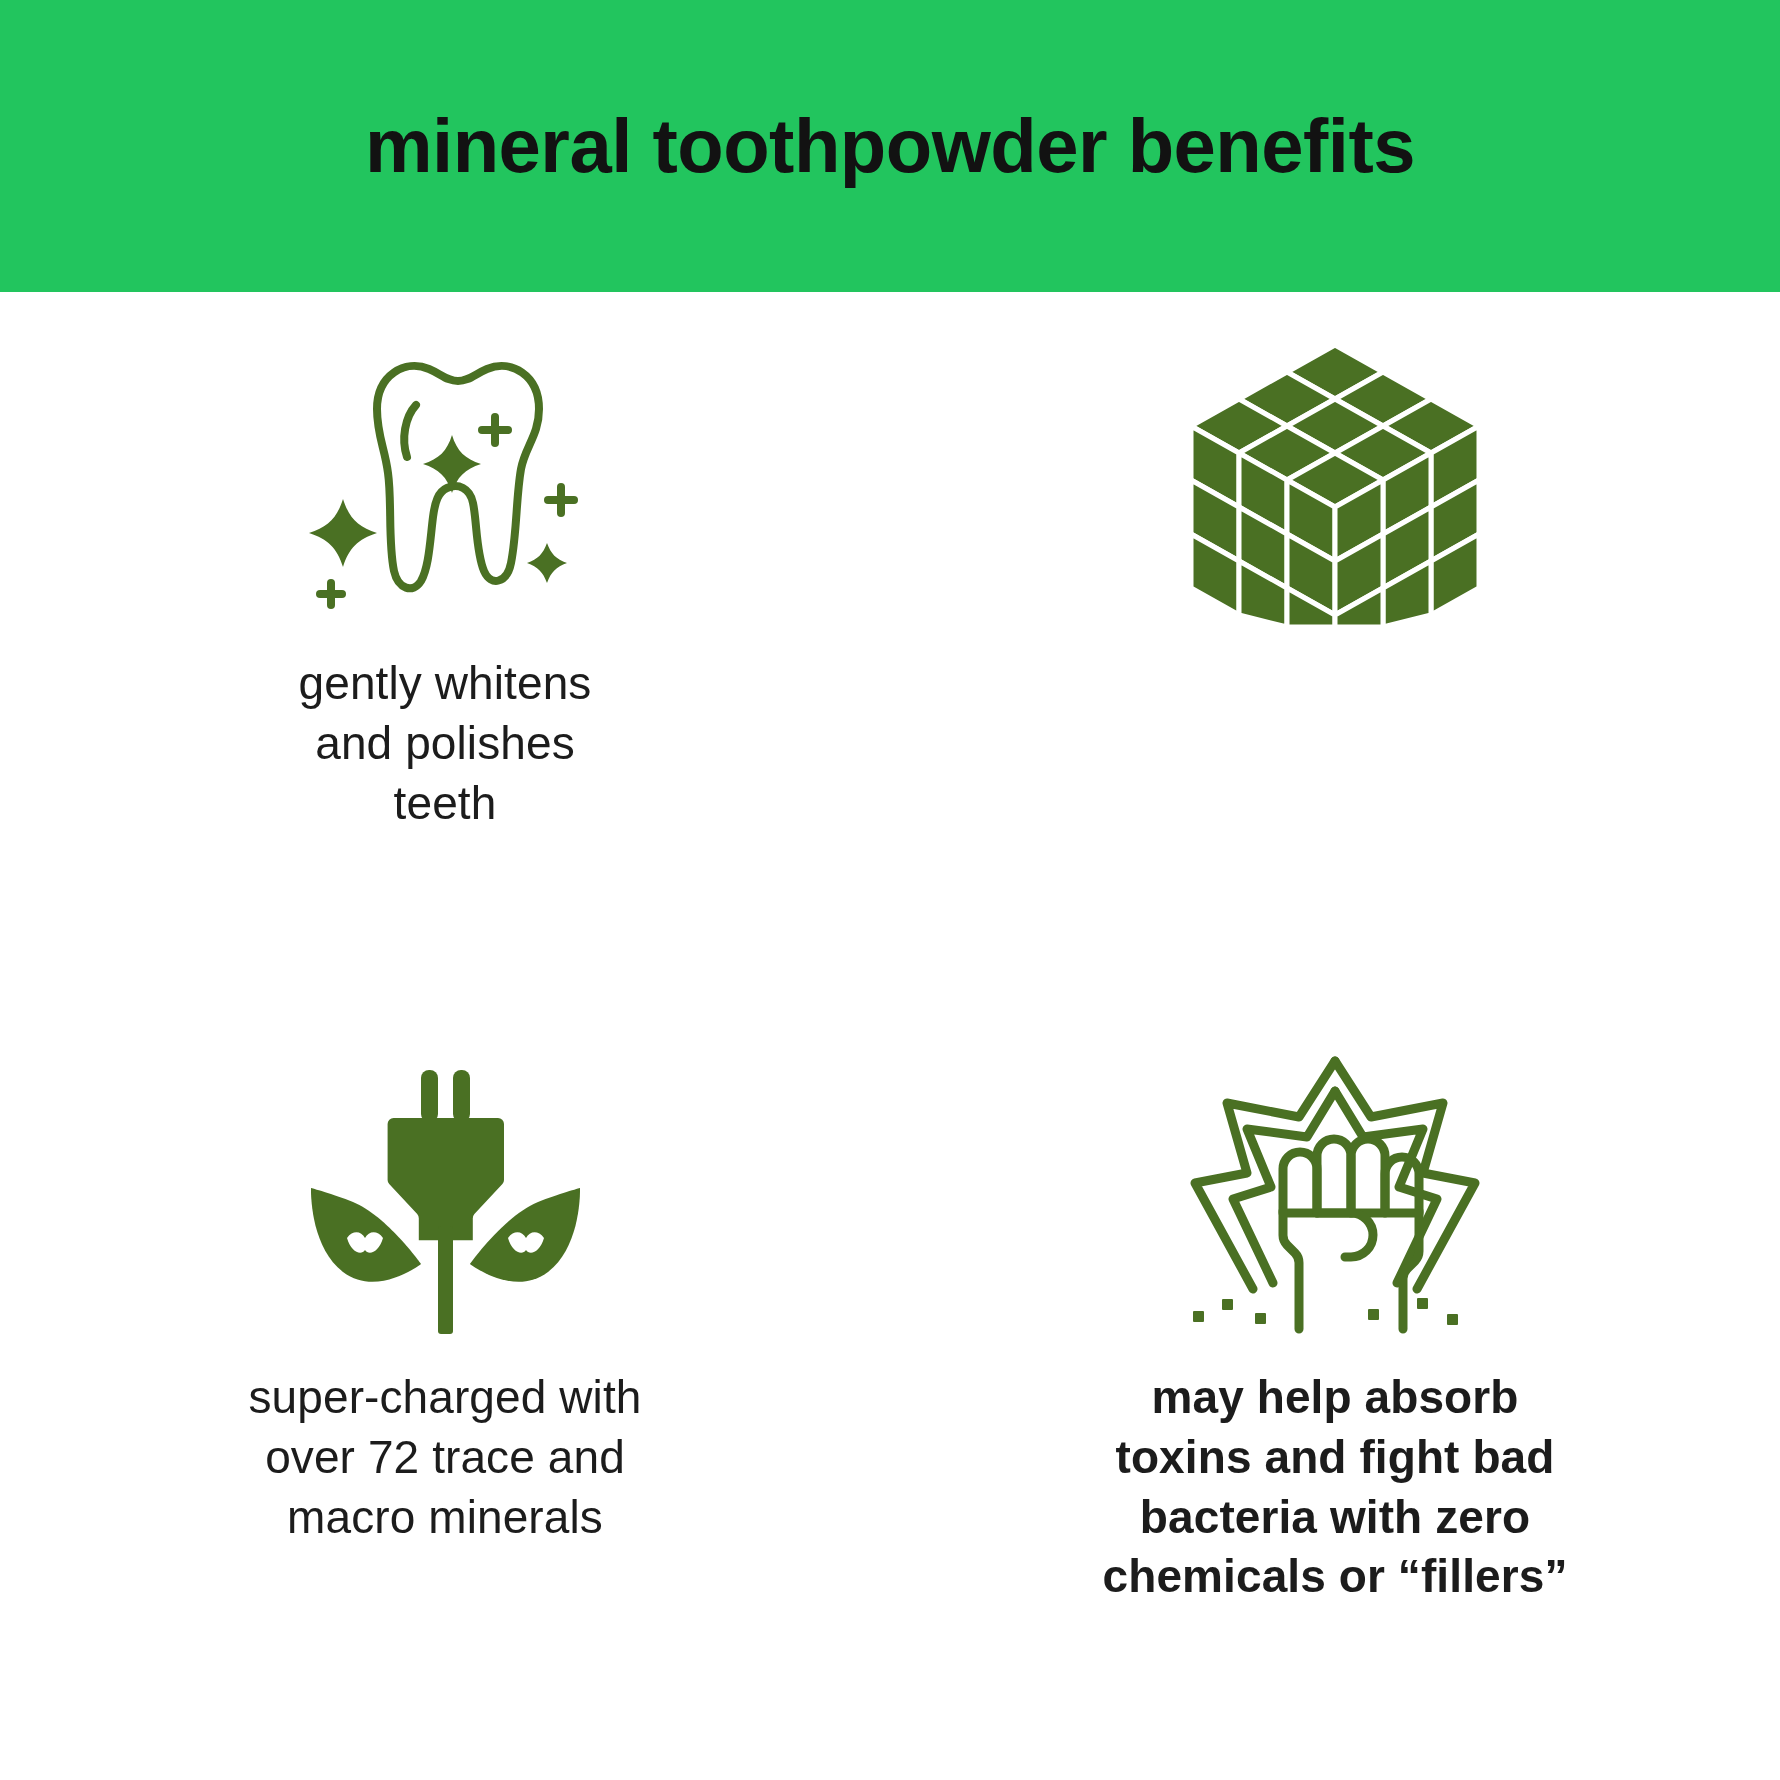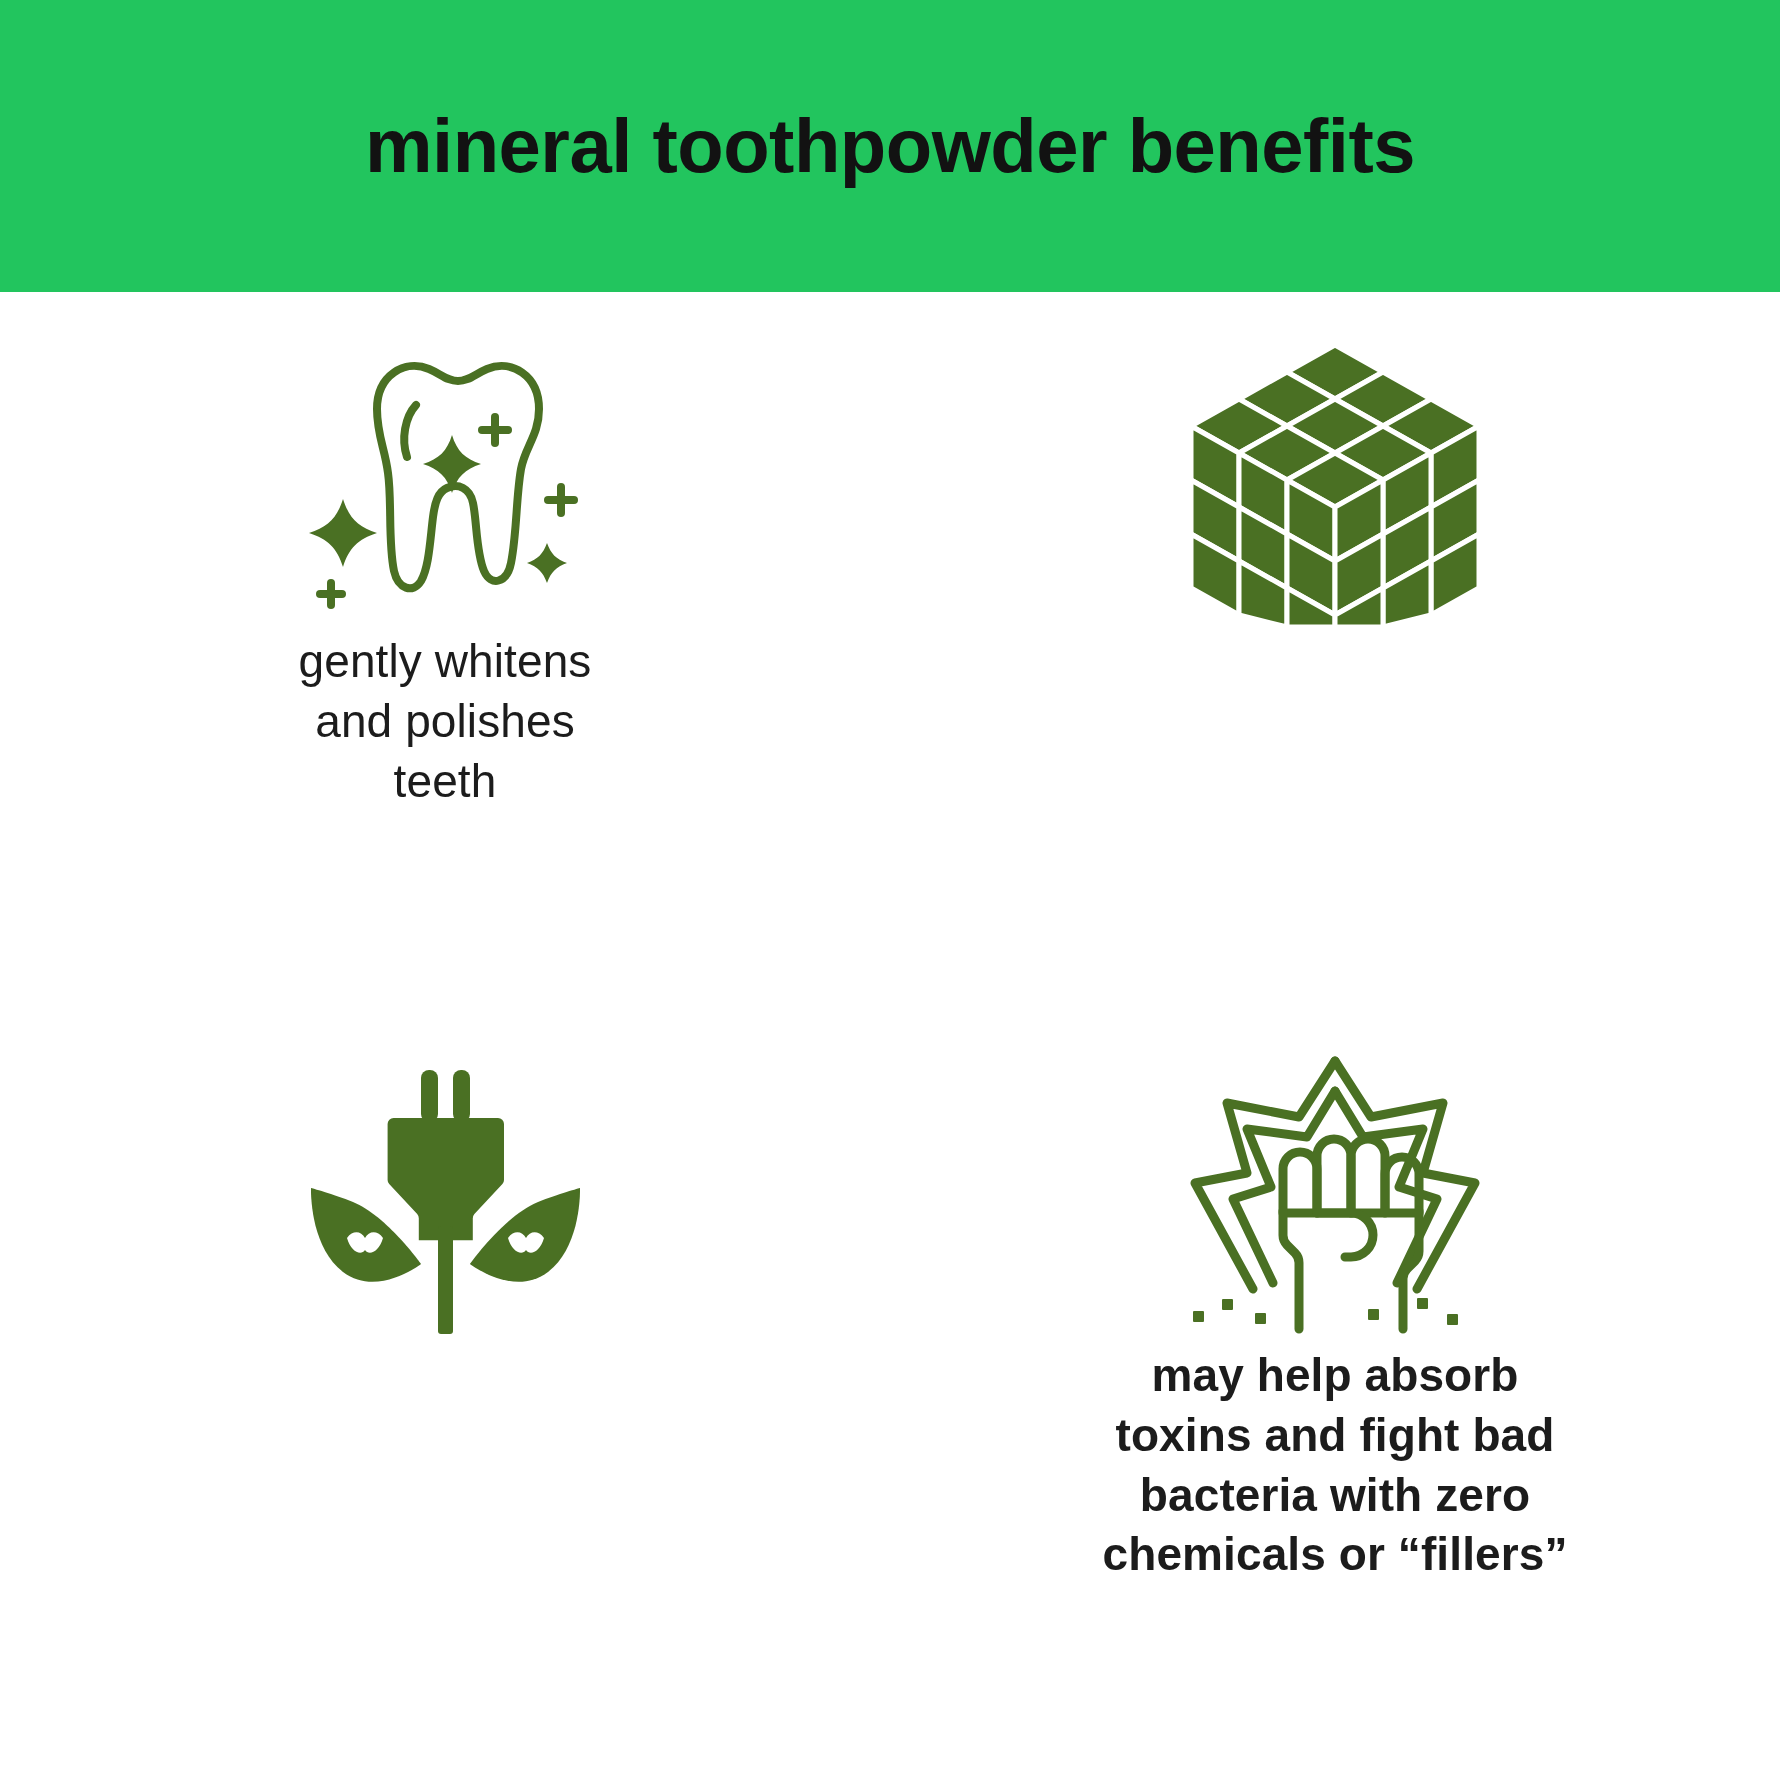--- a/index.html
+++ b/index.html
@@ -71,20 +71,21 @@
     height: 300px;
     display: flex;
     align-items: center;
     justify-content: center;
     flex: none;
   }
   .benefit-icon svg {
     display: block;
   }
   .benefit-text {
+    margin-top: 22px;
     font-family: "Liberation Sans", sans-serif;
     font-size: 46px;
     line-height: 1.30;
     color: #1C1C1C;
     text-align: center;
     max-width: 660px;
     letter-spacing: 0.1px;
     white-space: pre-line;
   }
   .card-2 .benefit-text { max-width: 700px; }
@@ -218,20 +219,23 @@
             <path d="M52 182 C 58 174, 66 175, 70 182 C 74 175, 82 174, 88 182
                      C 84 196, 74 200, 70 194 C 66 200, 56 196, 52 182 Z" fill="#FFFFFF"></path>
 
             <path d="M285 132 C 285 132, 287 190, 253 216 C 219 242, 175 208, 175 208
                      C 175 208, 209 160, 243 146 C 263 138, 285 132, 285 132 Z"></path>
             <path d="M213 182 C 219 174, 227 175, 231 182 C 235 175, 243 174, 249 182
                      C 245 196, 235 200, 231 194 C 227 200, 217 196, 213 182 Z" fill="#FFFFFF"></path>
           </g>
         </svg>
       </div>
+      <div class="benefit-text">super-charged with
+over 72 trace and
+macro minerals</div>
     </div>
 
     <div class="benefit-card card-4">
       <div class="benefit-icon">
         <svg width="300" height="290" viewBox="0 0 300 290" aria-hidden="true">
           <g fill="none" stroke="#4A7023" stroke-width="9" stroke-linejoin="round" stroke-linecap="round">
 
             <path d="M150 10
                      L 186 66
                      L 258 52

